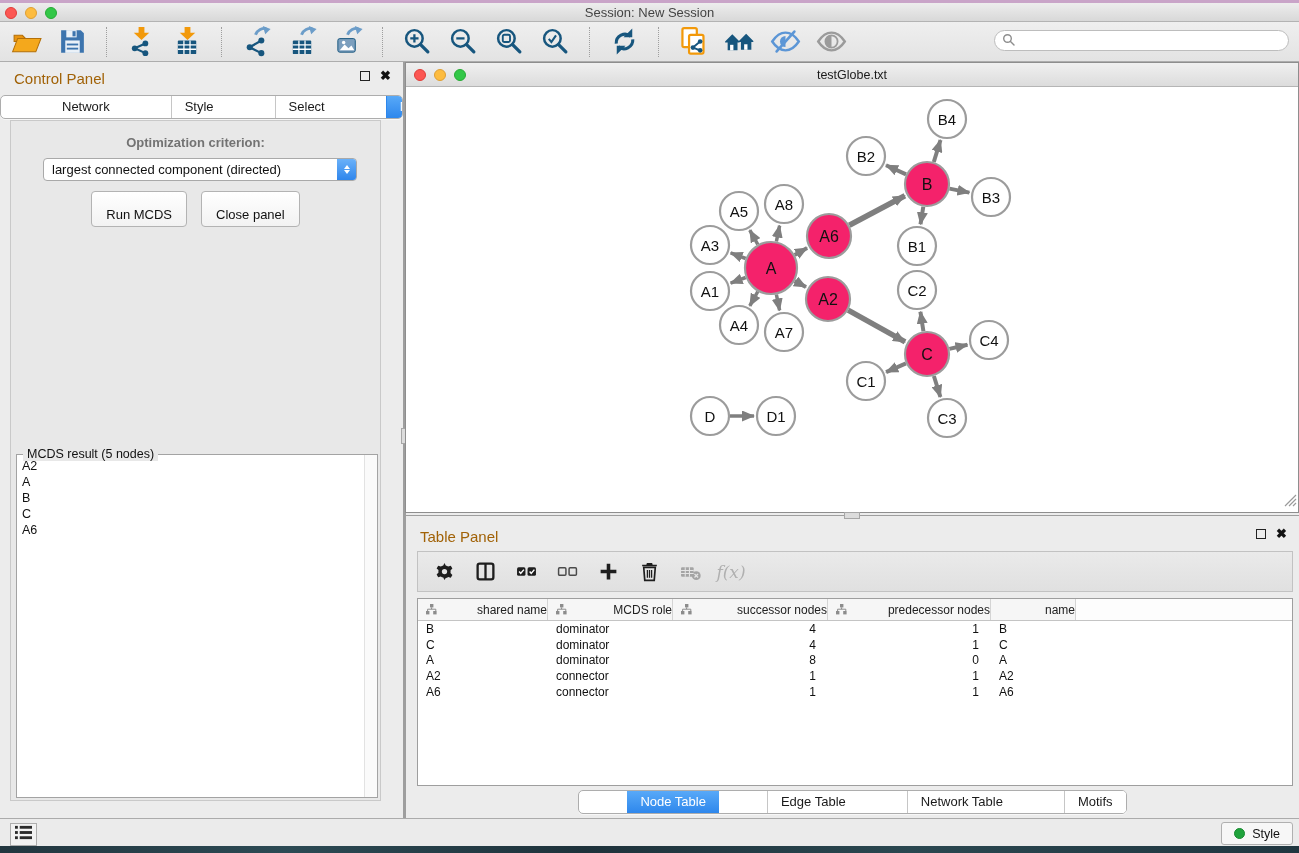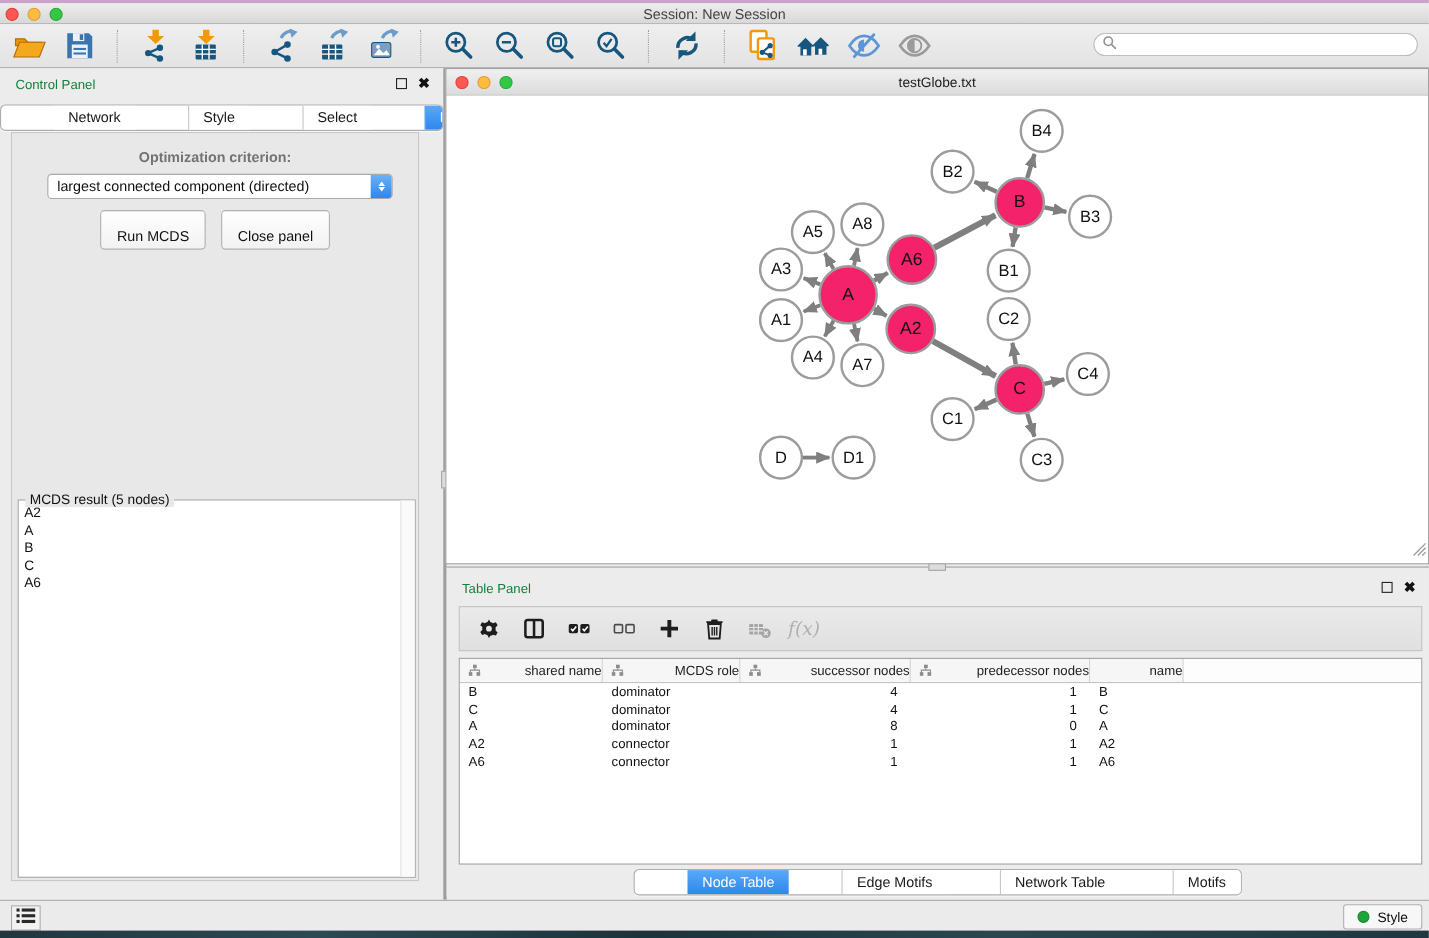--- a/index.html
+++ b/index.html
@@ -30,21 +30,21 @@
   .tb-items { display:flex; align-items:center; gap:14px; }
   .tbicon { display:inline-flex; width:32px; height:32px; align-items:center; justify-content:center; cursor:default; }
   .tbsep { width:1px; height:30px; border-left:1px dotted #9E9E9E; margin:0 4px; }
   .searchbox { position:absolute; right:10px; top:8px; width:295px; height:21px; background:#fff;
     border:1px solid #BDBDBD; border-radius:11px; display:flex; align-items:center; padding-left:7px; }
   .searchbox input { border:none; outline:none; flex:1; font-size:12px; background:transparent; margin-left:5px; font-family:inherit;}
 
   
   .control-panel { position:absolute; left:0; top:62px; width:403px; height:756px; background:#ECECEC; }
   .panel-head { position:absolute; left:0; top:0; width:100%; height:28px; }
-  .panel-title { position:absolute; left:14px; top:8px; font-size:12px; color:#15803d; }
+  .panel-title { position:absolute; left:14px; top:8px; font-size:15px; color:#a16207; }
   .panel-btns { position:absolute; right:12px; top:9px; display:flex; gap:10px; align-items:center; }
   .float-glyph { width:10px; height:10px; border:1.6px solid #222; display:inline-block; }
   .close-glyph { font-size:13px; font-weight:bold; color:#111; line-height:10px; }
 
   .seg-group { display:inline-flex; border:1px solid #ADADAD; border-radius:5px; overflow:hidden;
     background:#fff; box-shadow:0 1px 0 rgba(255,255,255,.6); }
   .seg { padding:3px 13px 4px; font-size:13px; color:#1A1A1A; border-left:1px solid #C6C6C6; background:#fff; cursor:default; white-space:nowrap;margin-left:48px;}
   .seg:first-child { border-left:none; }
   .seg.active { background:linear-gradient(#58A9F8,#2E87EC); color:#fff; border-left-color:#2E87EC; }
   .cp-tabs { position:absolute; top:33px; left:0; width:100%; display:flex; justify-content:center; }
@@ -611,21 +611,21 @@
             <div class="tbl-cell" style="width: 125px; text-align: left; padding: 0px 0px 0px 8px;">connector</div>
             <div class="tbl-cell" style="width: 155px; text-align: right; padding: 0px 12px 0px 0px;">1</div>
             <div class="tbl-cell" style="width: 163px; text-align: right; padding: 0px 12px 0px 0px;">1</div>
             <div class="tbl-cell" style="width: 85px; text-align: left; padding: 0px 0px 0px 8px;">A6</div>
           </div>
         </div>
     </div>
     <div class="tp-tabs">
       <span class="seg-group">
           <span class="seg active">Node Table</span>
-          <span class="seg">Edge Motifs</span>
+          <span class="seg">Edge Table</span>
           <span class="seg">Network Table</span>
           <span class="seg">Motifs</span>
         </span>
     </div>
   </div>
 
   <div class="statusbar">
     <span class="list-btn">
       <span>
         <svg width="19" height="17" viewBox="0 0 20 18">

